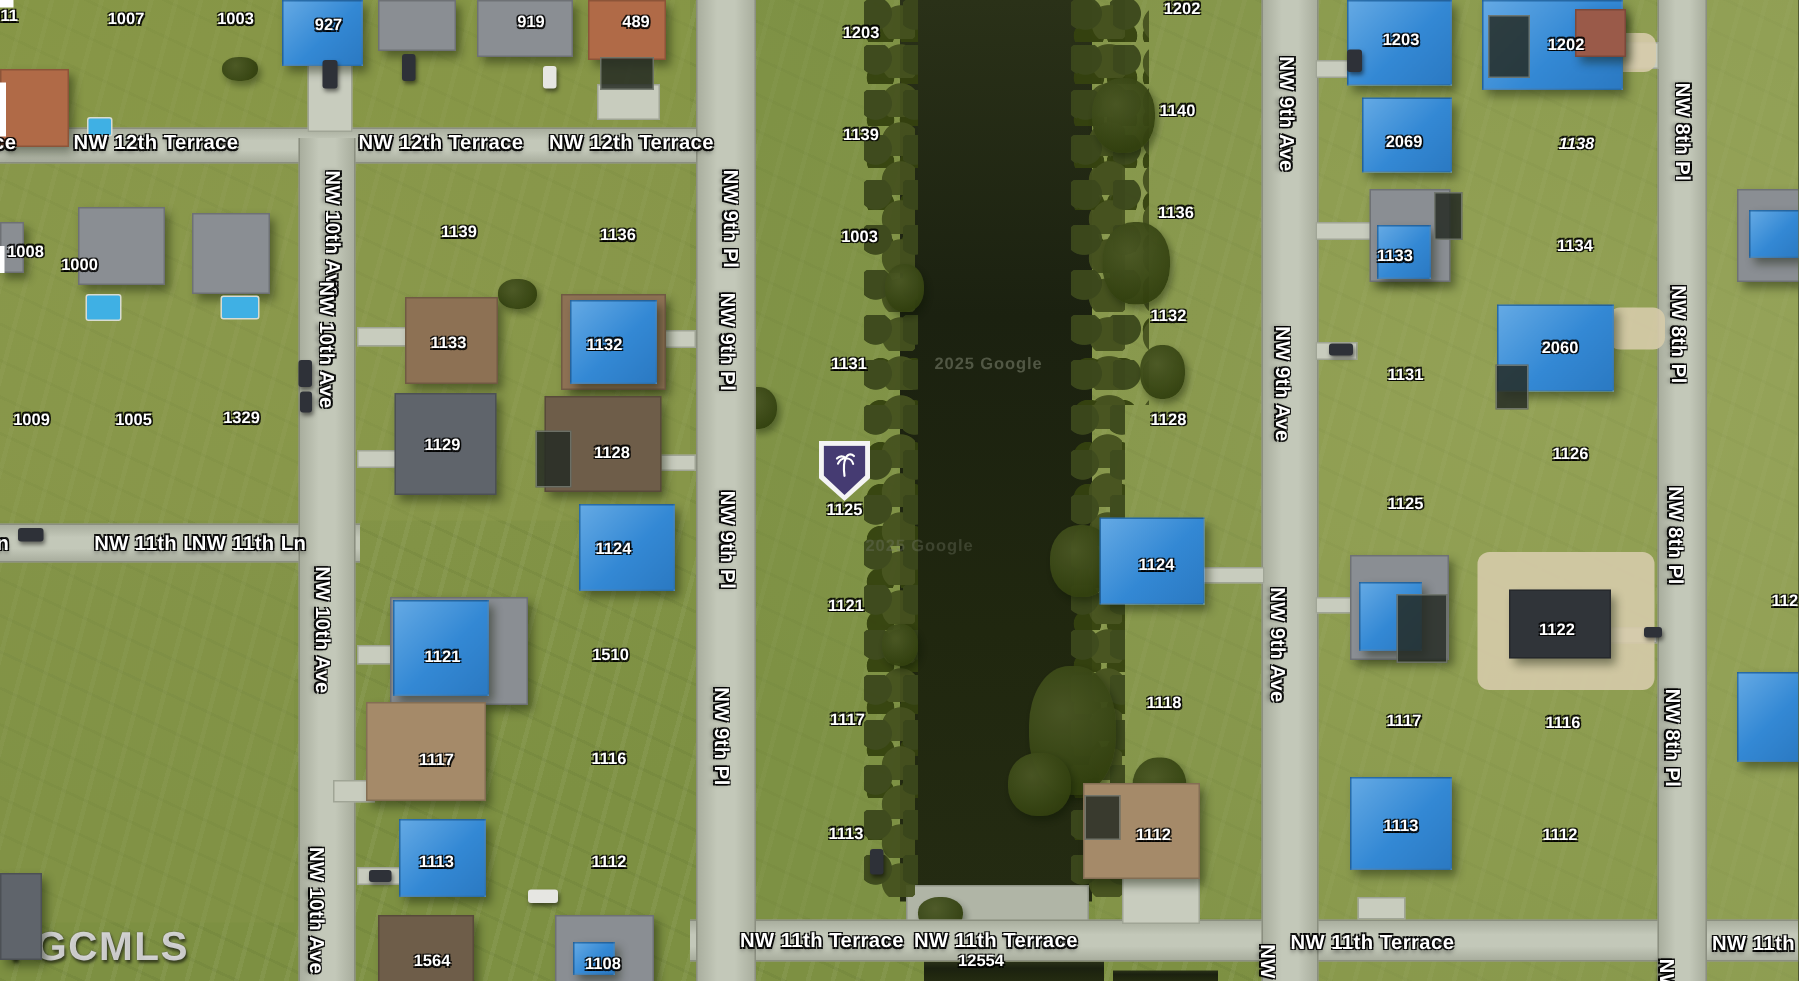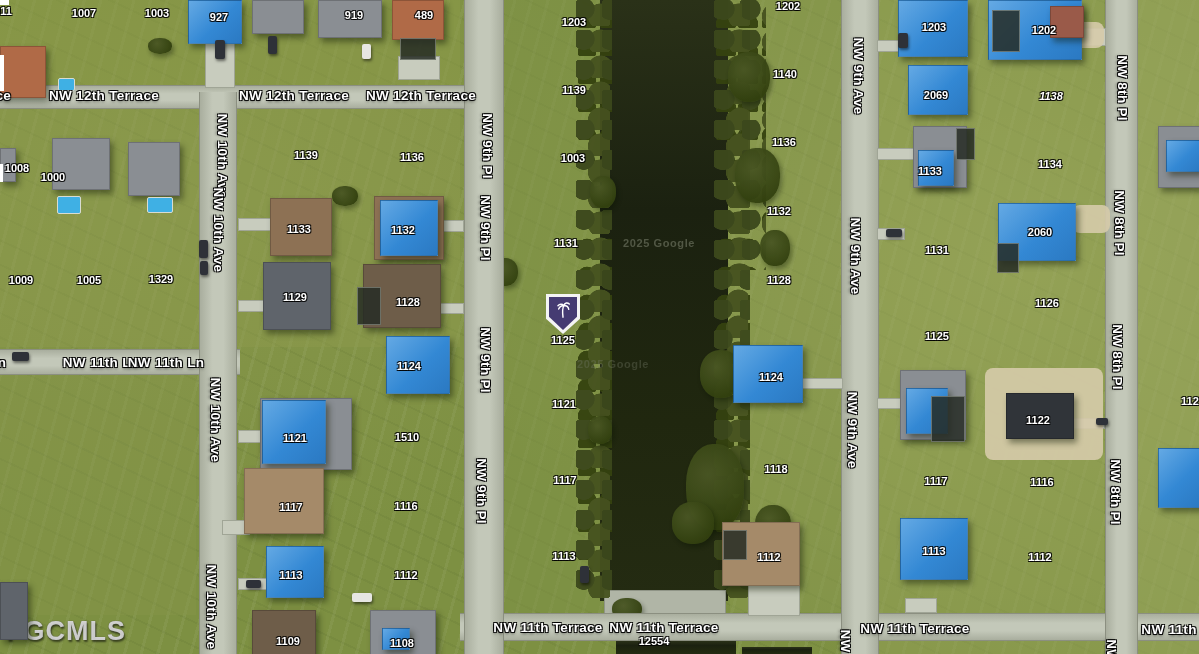--- a/index.html
+++ b/index.html
@@ -222,21 +222,21 @@
     <div class="lot" style="left: 936px; top: 481px;">1117</div>
     <div class="lot" style="left: 1042px; top: 482px;">1116</div>
     <div class="lot" style="left: 291px; top: 507px;">1117</div>
     <div class="lot" style="left: 406px; top: 506px;">1116</div>
     <div class="lot" style="left: 934px; top: 551px;">1113</div>
     <div class="lot" style="left: 564px; top: 556px;">1113</div>
     <div class="lot" style="left: 769px; top: 557px;">1112</div>
     <div class="lot" style="left: 1040px; top: 557px;">1112</div>
     <div class="lot" style="left: 291px; top: 575px;">1113</div>
     <div class="lot" style="left: 406px; top: 575px;">1112</div>
-    <div class="lot" style="left: 288px; top: 641px;">1109</div>
+    <div class="lot" style="left: 288px; top: 641px;">1564</div>
     <div class="lot" style="left: 402px; top: 643px;">1108</div>
     <div class="lot" style="left: 654px; top: 641px;">12554</div>
     <div class="sh" style="left: -44px; top: 95px;">NW 12th Terrace</div>
     <div class="sh" style="left: 104px; top: 95px;">NW 12th Terrace</div>
     <div class="sh" style="left: 294px; top: 95px;">NW 12th Terrace</div>
     <div class="sh" style="left: 421px; top: 95px;">NW 12th Terrace</div>
     <div class="sh" style="left: -32px; top: 362px;">NW 11th Ln</div>
     <div class="sh" style="left: 101px; top: 362px;">NW 11th Ln</div>
     <div class="sh" style="left: 166px; top: 362px;">NW 11th Ln</div>
     <div class="sh" style="left: 548px; top: 627px;">NW 11th Terrace</div>

